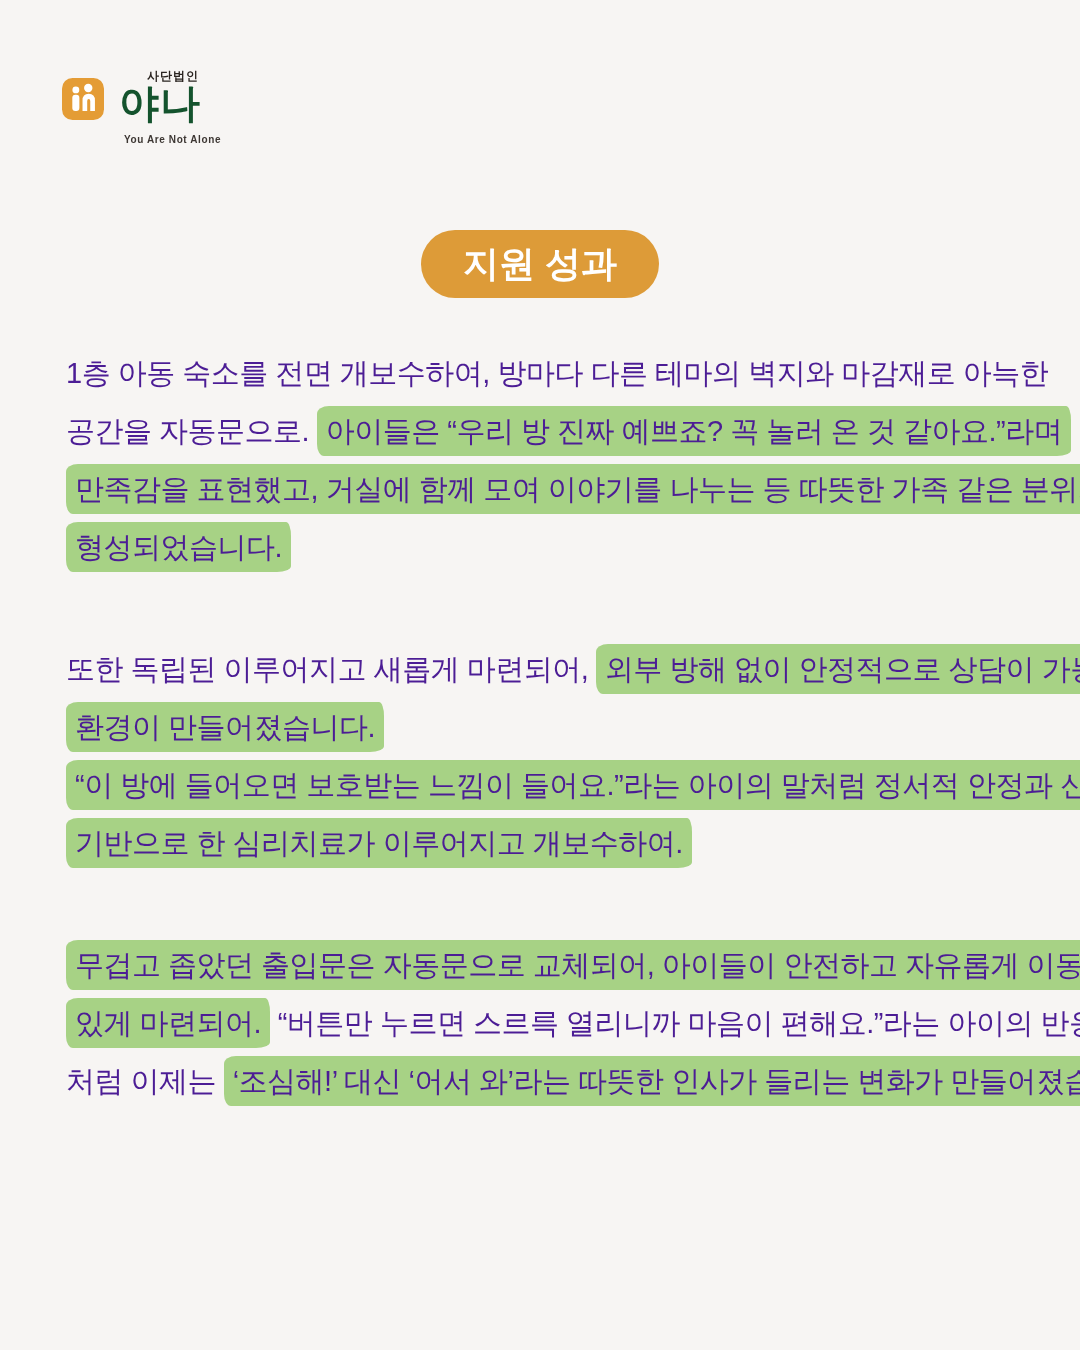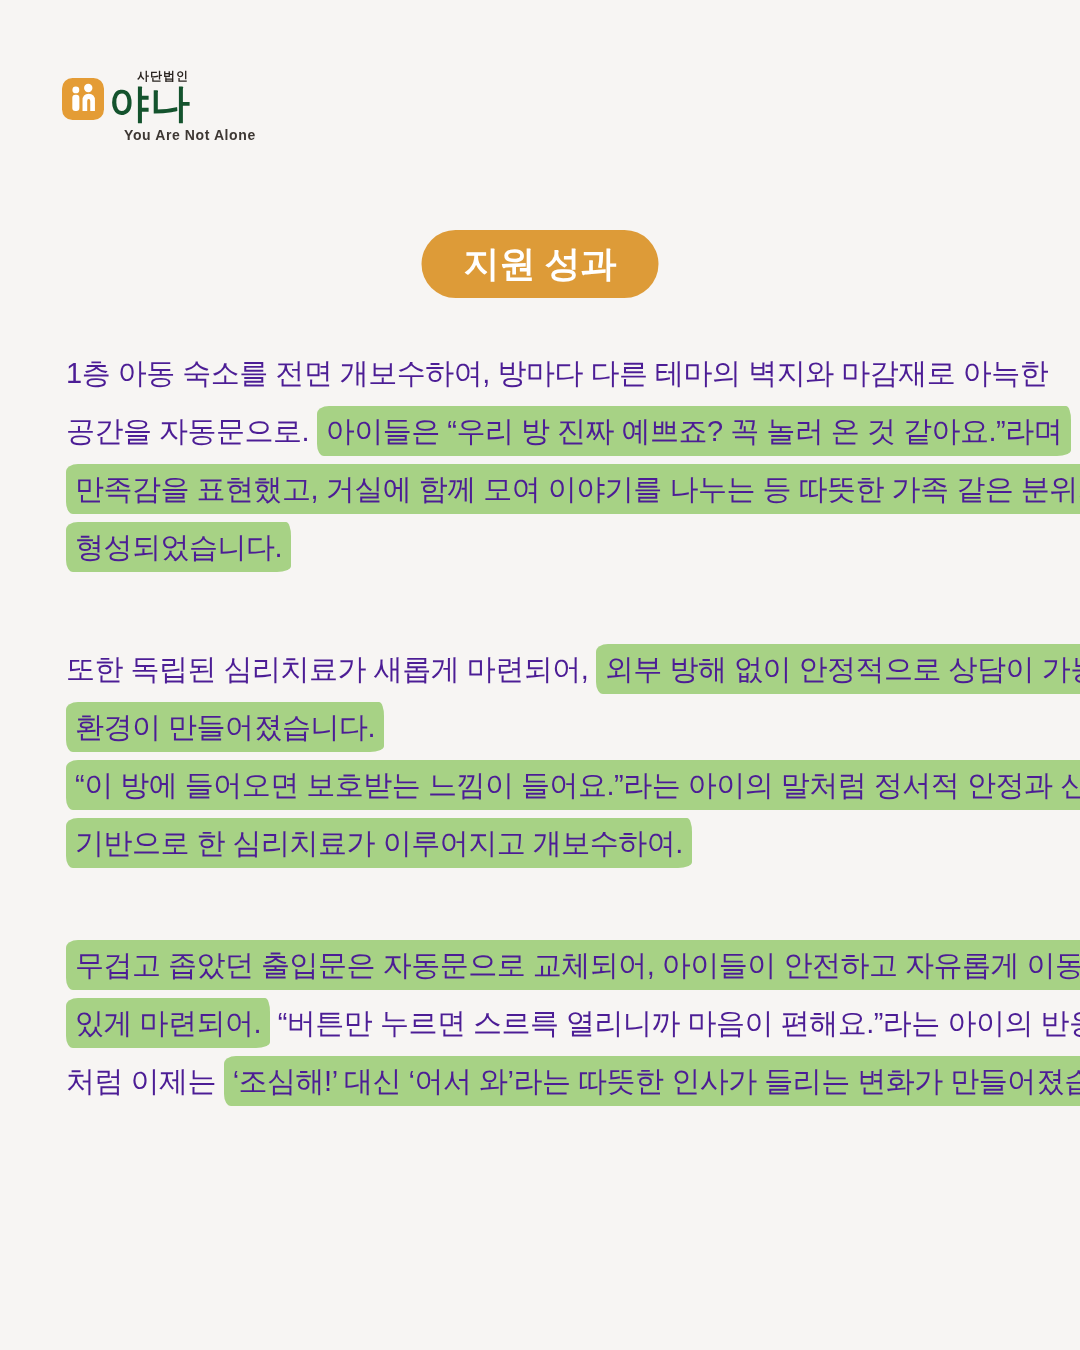--- a/index.html
+++ b/index.html
@@ -18,21 +18,21 @@
   
   .logo {
     position: absolute;
     left: 62px;
     top: 68px;
     width: 150px;
   }
   .logo-row {
     display: flex;
     align-items: flex-end;
-    gap: 5px;
+    gap: 15px;
   }
   .logo-icon svg {
     display: block;
   }
   .logo-textcol {
     display: flex;
     flex-direction: column;
     align-items: flex-end;
   }
   .logo-orgtype {
@@ -44,23 +44,23 @@
     padding-right: 2px;
   }
   .logo-name {
     font-size: 40px;
     font-weight: 900;
     color: #14532d;
     letter-spacing: 1px;
     line-height: 34px;
   }
   .logo-tagline {
-    margin-top: 7px;
+    margin-top: 14px;
     margin-left: 62px;
-    font-size: 14px;
+    font-size: 10px;
     font-weight: 700;
     letter-spacing: 0.6px;
     color: #3d3733;
     white-space: nowrap;
   }
 
   
   .badge {
     position: absolute;
     top: 230px;
@@ -68,21 +68,20 @@
     transform: translateX(-50%);
     background: #dd9b38;
     color: #ffffff;
     font-size: 36px;
     font-weight: 700;
     line-height: 38px;
     padding: 15px 42px;
     border-radius: 40px;
     letter-spacing: 0px;
     white-space: nowrap;
-    font-family: Liberation Serif, serif;
   }
 
   
   .content {
     position: absolute;
     left: 66px;
     right: 50px;
     top: 344px;
     color: #4c1d95;
     font-size: 29px;
@@ -130,21 +129,21 @@
 <div class="badge">지원 성과</div>
 
 <div class="content">
     <div class="para">
       <div class="line"><span>1층 아동 숙소를 전면 개보수하여, 방마다 다른 테마의 벽지와 마감재로 아늑한</span></div>
       <div class="line"><span>공간을 자동문으로. </span><span class="hl">아이들은 “우리 방 진짜 예쁘죠? 꼭 놀러 온 것 같아요.”라며</span></div>
       <div class="line"><span class="hl">만족감을 표현했고, 거실에 함께 모여 이야기를 나누는 등 따뜻한 가족 같은 분위기가</span></div>
       <div class="line"><span class="hl">형성되었습니다.</span></div>
     </div>
     <div class="para">
-      <div class="line"><span>또한 독립된 심리치료가 새롭게 마련되어, </span><span class="hl">외부 방해 없이 안정적으로 상담이 가능한</span></div>
+      <div class="line"><span>또한 독립된 이루어지고 새롭게 마련되어, </span><span class="hl">외부 방해 없이 안정적으로 상담이 가능한</span></div>
       <div class="line"><span class="hl">환경이 만들어졌습니다.</span></div>
       <div class="line"><span class="hl">“이 방에 들어오면 보호받는 느낌이 들어요.”라는 아이의 말처럼 정서적 안정과 신뢰를</span></div>
       <div class="line"><span class="hl">기반으로 한 심리치료가 이루어지고 개보수하여.</span></div>
     </div>
     <div class="para">
       <div class="line"><span class="hl">무겁고 좁았던 출입문은 자동문으로 교체되어, 아이들이 안전하고 자유롭게 이동할 수</span></div>
       <div class="line"><span class="hl">있게 마련되어.</span><span> “버튼만 누르면 스르륵 열리니까 마음이 편해요.”라는 아이의 반응</span></div>
       <div class="line"><span>처럼 이제는 </span><span class="hl">‘조심해!’ 대신 ‘어서 와’라는 따뜻한 인사가 들리는 변화가 만들어졌습니다.</span></div>
     </div>
   </div>

